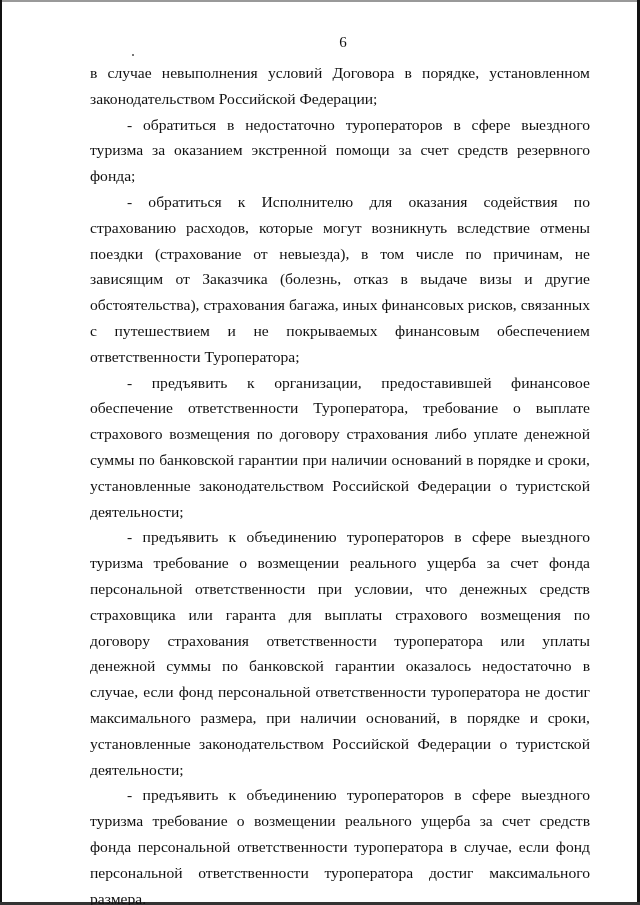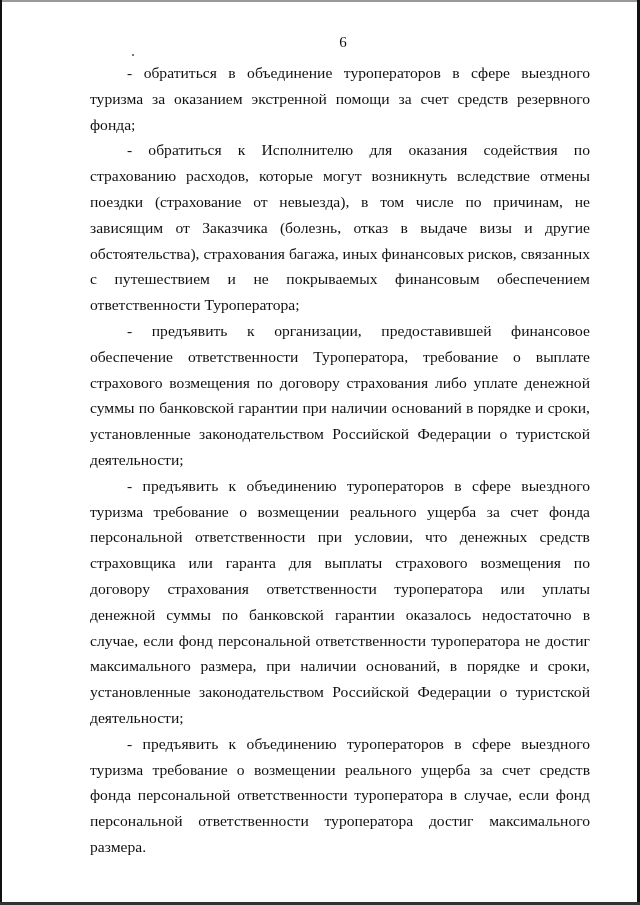--- a/index.html
+++ b/index.html
@@ -22,19 +22,20 @@
 
 <div class="frame-top"></div>
 <div class="frame-left"></div>
 <div class="frame-right"></div>
 <div class="frame-bottom"></div>
 <div class="scan-dot"></div>
 
 <div class="page-number">6</div>
 
 <div class="content">
-  <p class="para indent">- обратиться в объединение туроператоров в сфере выездного туризма за оказанием экстренной помощи за счет средств резервного фонда;</p>
+  <p class="para">в случае невыполнения условий Договора в порядке, установленном законодательством Российской Федерации;</p>
+  <p class="para indent">- обратиться в недостаточно туроператоров в сфере выездного туризма за оказанием экстренной помощи за счет средств резервного фонда;</p>
   <p class="para indent">- обратиться к Исполнителю для оказания содействия по страхованию расходов, которые могут возникнуть вследствие отмены поездки (страхование от невыезда), в том числе по причинам, не зависящим от Заказчика (болезнь, отказ в выдаче визы и другие обстоятельства), страхования багажа, иных финансовых рисков, связанных с путешествием и не покрываемых финансовым обеспечением ответственности Туроператора;</p>
   <p class="para indent">- предъявить к организации, предоставившей финансовое обеспечение ответственности Туроператора, требование о выплате страхового возмещения по договору страхования либо уплате денежной суммы по банковской гарантии при наличии оснований в порядке и сроки, установленные законодательством Российской Федерации о туристской деятельности;</p>
   <p class="para indent">- предъявить к объединению туроператоров в сфере выездного туризма требование о возмещении реального ущерба за счет фонда персональной ответственности при условии, что денежных средств страховщика или гаранта для выплаты страхового возмещения по договору страхования ответственности туроператора или уплаты денежной суммы по банковской гарантии оказалось недостаточно в случае, если фонд персональной ответственности туроператора не достиг максимального размера, при наличии оснований, в порядке и сроки, установленные законодательством Российской Федерации о туристской деятельности;</p>
   <p class="para indent">- предъявить к объединению туроператоров в сфере выездного туризма требование о возмещении реального ущерба за счет средств фонда персональной ответственности туроператора в случае, если фонд персональной ответственности туроператора достиг максимального размера.</p>
 
 </div>
 
 </body></html>

